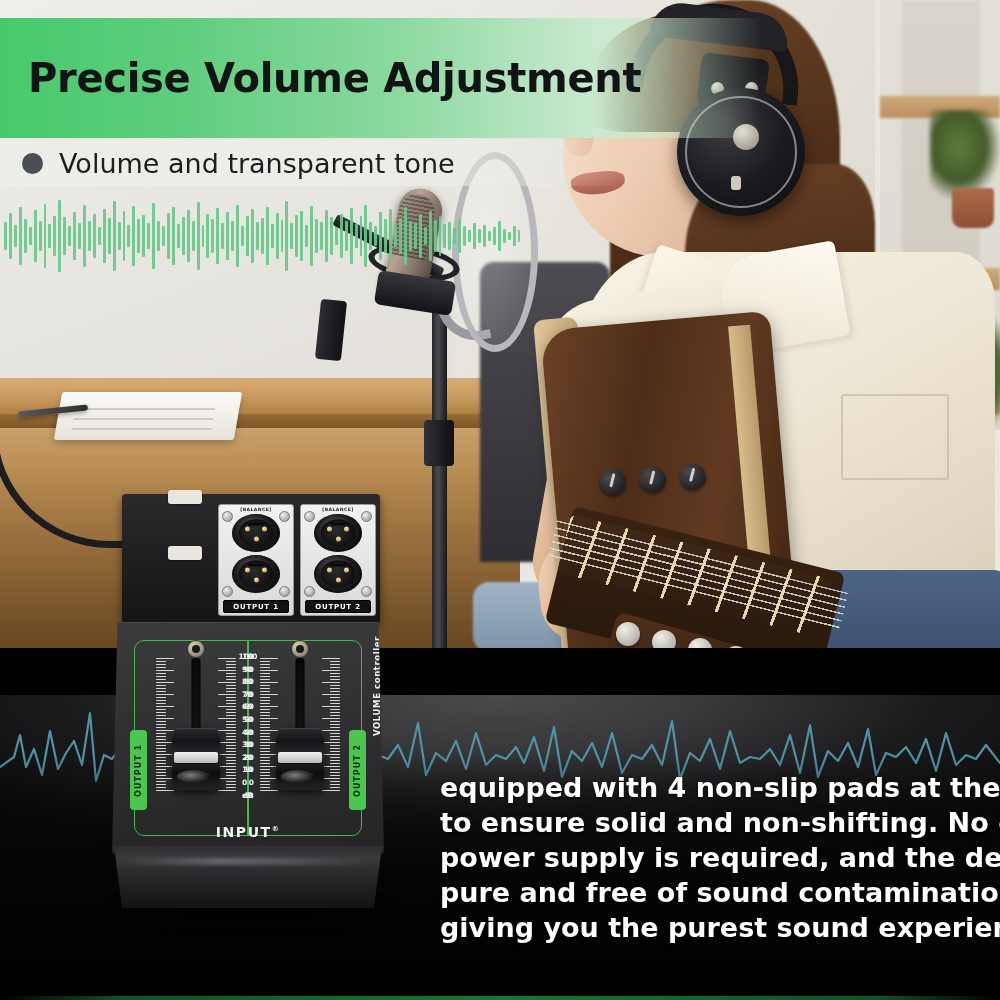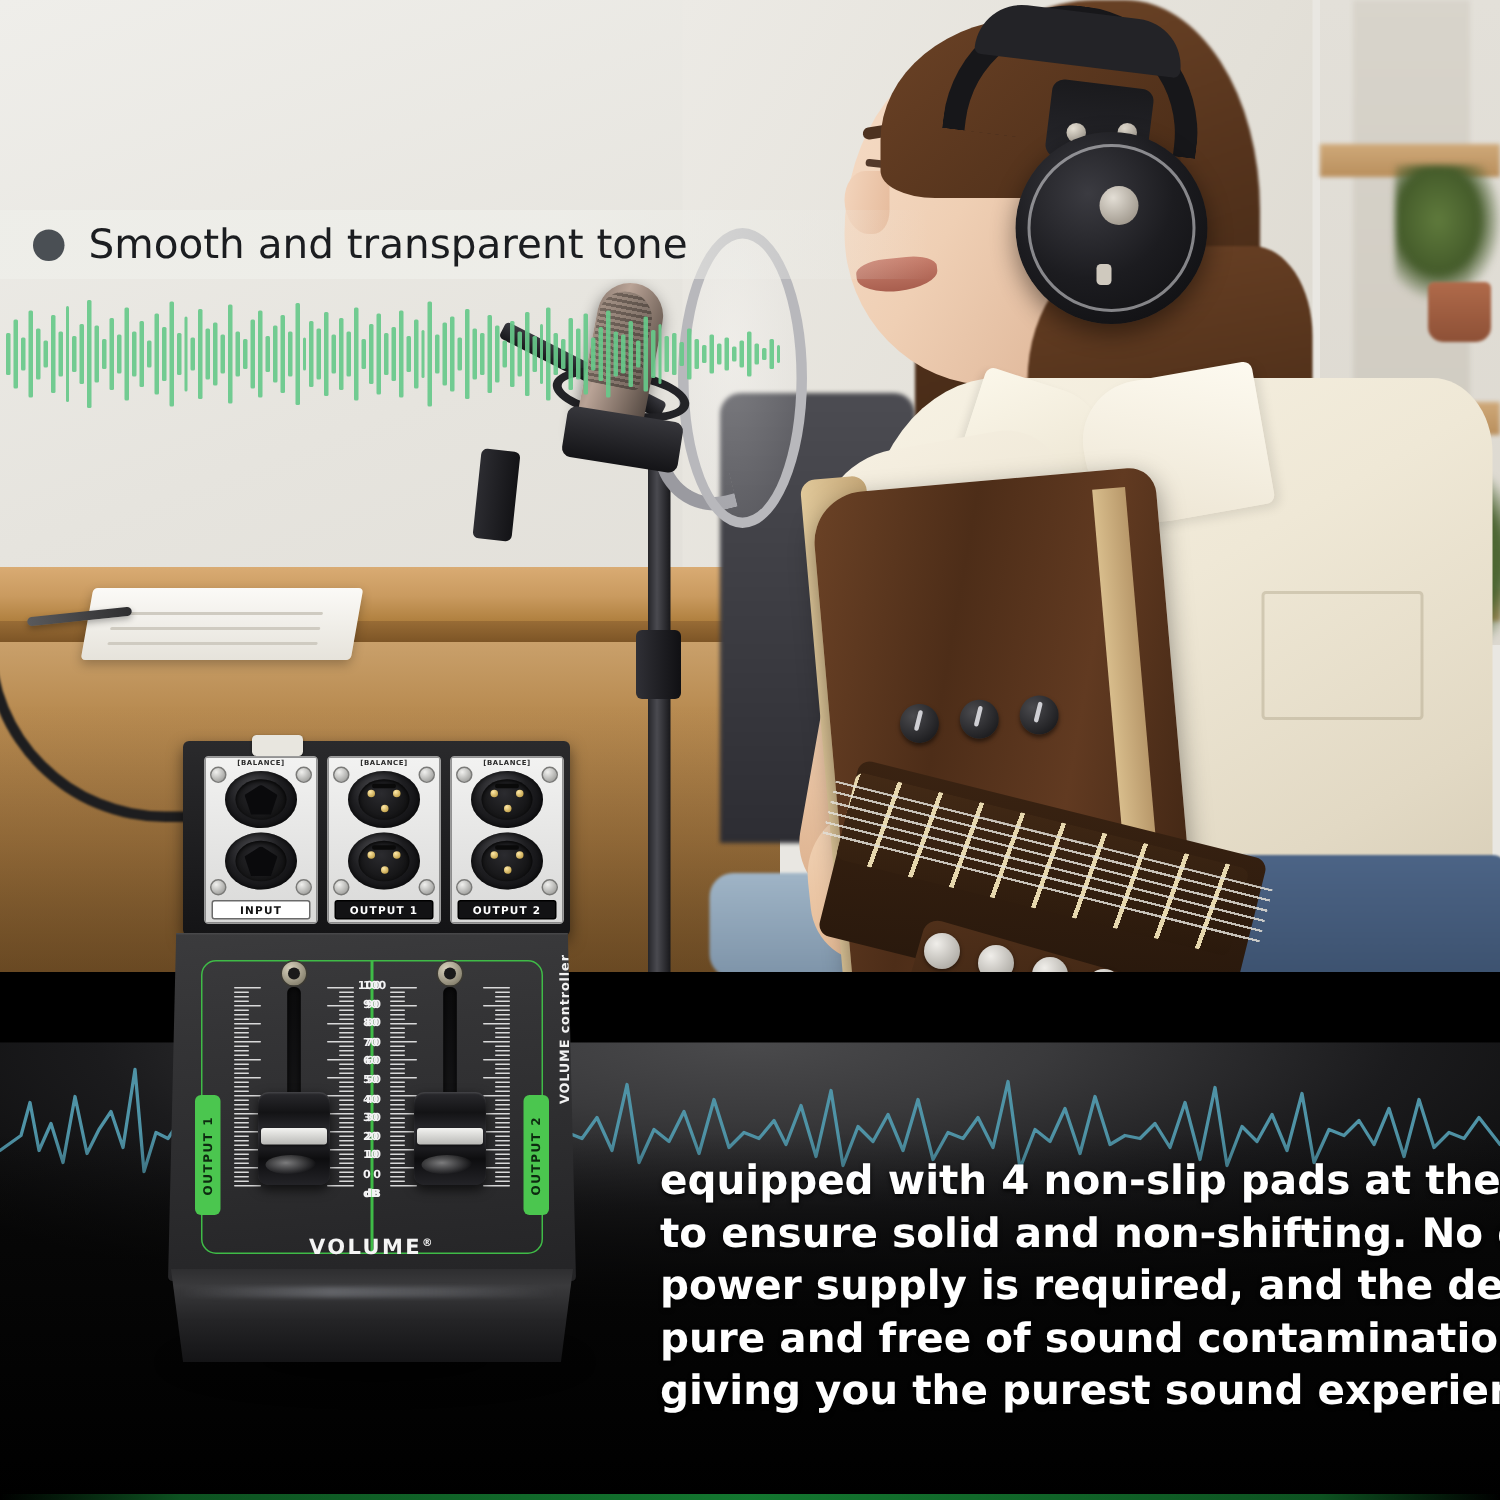--- a/index.html
+++ b/index.html
@@ -787,24 +787,27 @@
         <div class="sb" style="height: 22px; background: rgb(103, 201, 138);"></div>
         <div class="sb" style="height: 10px; background: rgb(103, 201, 138);"></div>
         <div class="sb" style="height: 18px; background: rgb(103, 201, 138);"></div>
         <div class="sb" style="height: 30px; background: rgb(103, 201, 138);"></div>
         <div class="sb" style="height: 14px; background: rgb(103, 201, 138);"></div>
         <div class="sb" style="height: 8px; background: rgb(103, 201, 138);"></div>
         <div class="sb" style="height: 20px; background: rgb(103, 201, 138);"></div>
         <div class="sb" style="height: 12px; background: rgb(103, 201, 138);"></div>
       </div>
 
+    <div class="top-banner">
+      <h1>Precise Volume Adjustment</h1>
+    </div>
 
     <div class="bullet-row">
       <div class="bullet-dot"></div>
-      <div class="bullet-text">Smooth and transparent tone</div>
+      <div class="bullet-text">Volume and transparent tone</div>
     </div>
   </div>
 
 
   <div class="bottom-section">
     <div class="ecg-wrap">
       <svg width="1000" height="120" viewBox="0 0 1000 120" aria-hidden="true">
         <polyline id="ecg-line" fill="none" stroke="#4f93a6" stroke-width="2.2" stroke-linejoin="round" stroke-linecap="round" points="0,72 14,62 20,40 26,72 34,54 42,80 50,36 58,74 66,58 74,46 82,70 90,18 96,86 104,60 112,64 120,52 130,70 140,44 150,74 160,30 168,78 176,56 186,66 196,40 206,72 214,50 222,78 232,34 240,70 250,60 258,66 268,42 276,74 286,58 296,24 304,82 312,62 322,54 330,70 340,44 350,76 360,36 368,68 378,60 388,64 398,50 408,72 418,28 426,80 436,58 446,66 456,46 466,74 476,38 486,70 496,60 506,64 516,52 524,68 534,42 544,76 554,32 562,82 572,56 582,66 592,48 602,72 612,38 622,78 632,60 642,64 652,50 662,70 672,26 680,84 690,58 700,66 710,44 720,74 730,36 740,68 750,62 760,64 770,54 780,70 790,40 800,78 810,30 818,82 828,56 838,66 848,48 858,72 868,34 876,80 886,58 896,62 906,52 916,68 926,44 936,76 946,38 956,70 966,60 976,64 986,50 1000,68"></polyline>
       </svg>
     </div>
@@ -821,38 +824,20 @@
     <div class="bottom-green-line"></div>
   </div>
 
   <div class="device">
     <div class="dev-shadow"></div>
 
     <div class="dev-rear">
       <div class="top-tab tt1"></div>
       <div class="top-tab tt2"></div>
 
-      <div class="jack-group jg-input">
-        <div class="bal-label">[BALANCE]</div>
-        <div class="screw sc-tl"></div>
-        <div class="screw sc-tr"></div>
-        <div class="screw sc-bl"></div>
-        <div class="screw sc-br"></div>
-        <div class="xlr xlr-top">
-          <div class="xlr-inner">
-            <div class="combo-slot"></div>
-          </div>
-        </div>
-        <div class="xlr xlr-bot">
-          <div class="xlr-inner">
-            <div class="combo-slot"></div>
-          </div>
-        </div>
-        <div class="jack-label">INPUT</div>
-      </div>
 
       <div class="jack-group jg-out1">
         <div class="bal-label">[BALANCE]</div>
         <div class="screw sc-tl"></div>
         <div class="screw sc-tr"></div>
         <div class="screw sc-bl"></div>
         <div class="screw sc-br"></div>
         <div class="xlr xlr-top">
           <div class="xlr-inner">
             <div class="xlr-slot"></div>
@@ -1139,21 +1124,21 @@
             <b style="top: 126px;">0</b>
             <b style="top: 138.6px;">dB</b>
           </div>
         <div class="knob knob-b">
           <div class="knob-stripe"></div>
           <div class="knob-gloss"></div>
         </div>
       </div>
 
       <div class="brand">
-        <span>VOLUME</span><sup>®</sup>
+        <span>INPUT</span><sup>®</sup>
       </div>
     </div>
 
     <div class="dev-base"></div>
     <div class="dev-base-hl"></div>
   </div>
 
 </div>
 
 </body></html>

